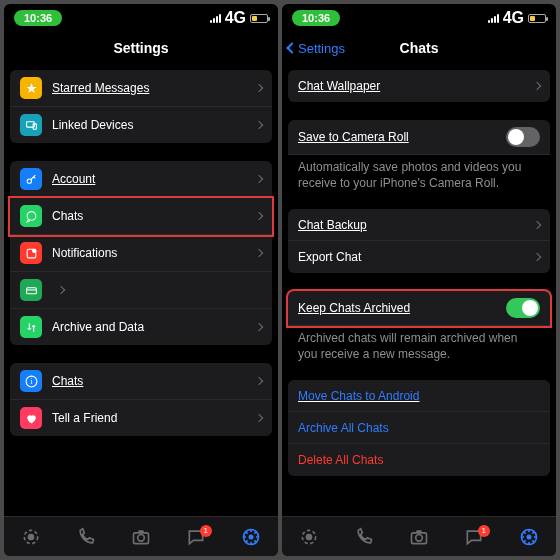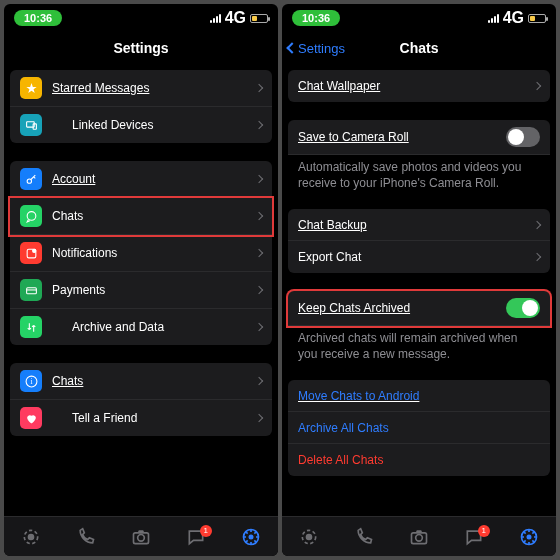--- a/index.html
+++ b/index.html
@@ -91,21 +91,21 @@
     display: flex;
     align-items: center;
     padding: 7px 10px;
     min-height: 32px;
     color: #fff;
     font-size: 12px;
     position: relative;
     border-bottom: 1px solid #2b2b2d;
   }
   .row:first-child { border-top-left-radius: 6px; border-top-right-radius: 6px; text-decoration: underline; }
-  .row:last-child { border-bottom-left-radius: 6px; border-bottom-right-radius: 6px; border-bottom: none; gap: 20px; }
+  .row:last-child { border-bottom-left-radius: 6px; border-bottom-right-radius: 6px; border-bottom: none; }
   .row .label { flex: 1; }
   .chev {
     width: 6px; height: 6px;
     border-top: 1.5px solid #6e6e72;
     border-right: 1.5px solid #6e6e72;
     transform: rotate(45deg);
     margin-left: 6px;
   }
   .iconbox {
     width: 22px; height: 22px;
@@ -262,21 +262,20 @@
         <span class="label">Notifications</span>
         <span class="chev"></span>
       </div>
       <div class="row">
         <div class="iconbox" style="background:#1fa855">
           <svg viewBox="0 0 24 24" fill="none" stroke="#fff" stroke-width="2">
               <rect x="3" y="7" width="18" height="11" rx="2"></rect>
               <path d="M3 11h18"></path>
             </svg>
         </div>
-        <span class="label">Payments</span>
         <span class="chev"></span>
       </div>
       <div class="row">
         <div class="iconbox" style="background:#25d366">
           <svg viewBox="0 0 24 24" fill="none" stroke="#fff" stroke-width="2">
               <path d="M8 4v12m0 0l-3-3m3 3l3-3M16 20V8m0 0l-3 3m3-3l3 3"></path>
             </svg>
         </div>
         <span class="label">Archive and Data</span>
         <span class="chev"></span>

